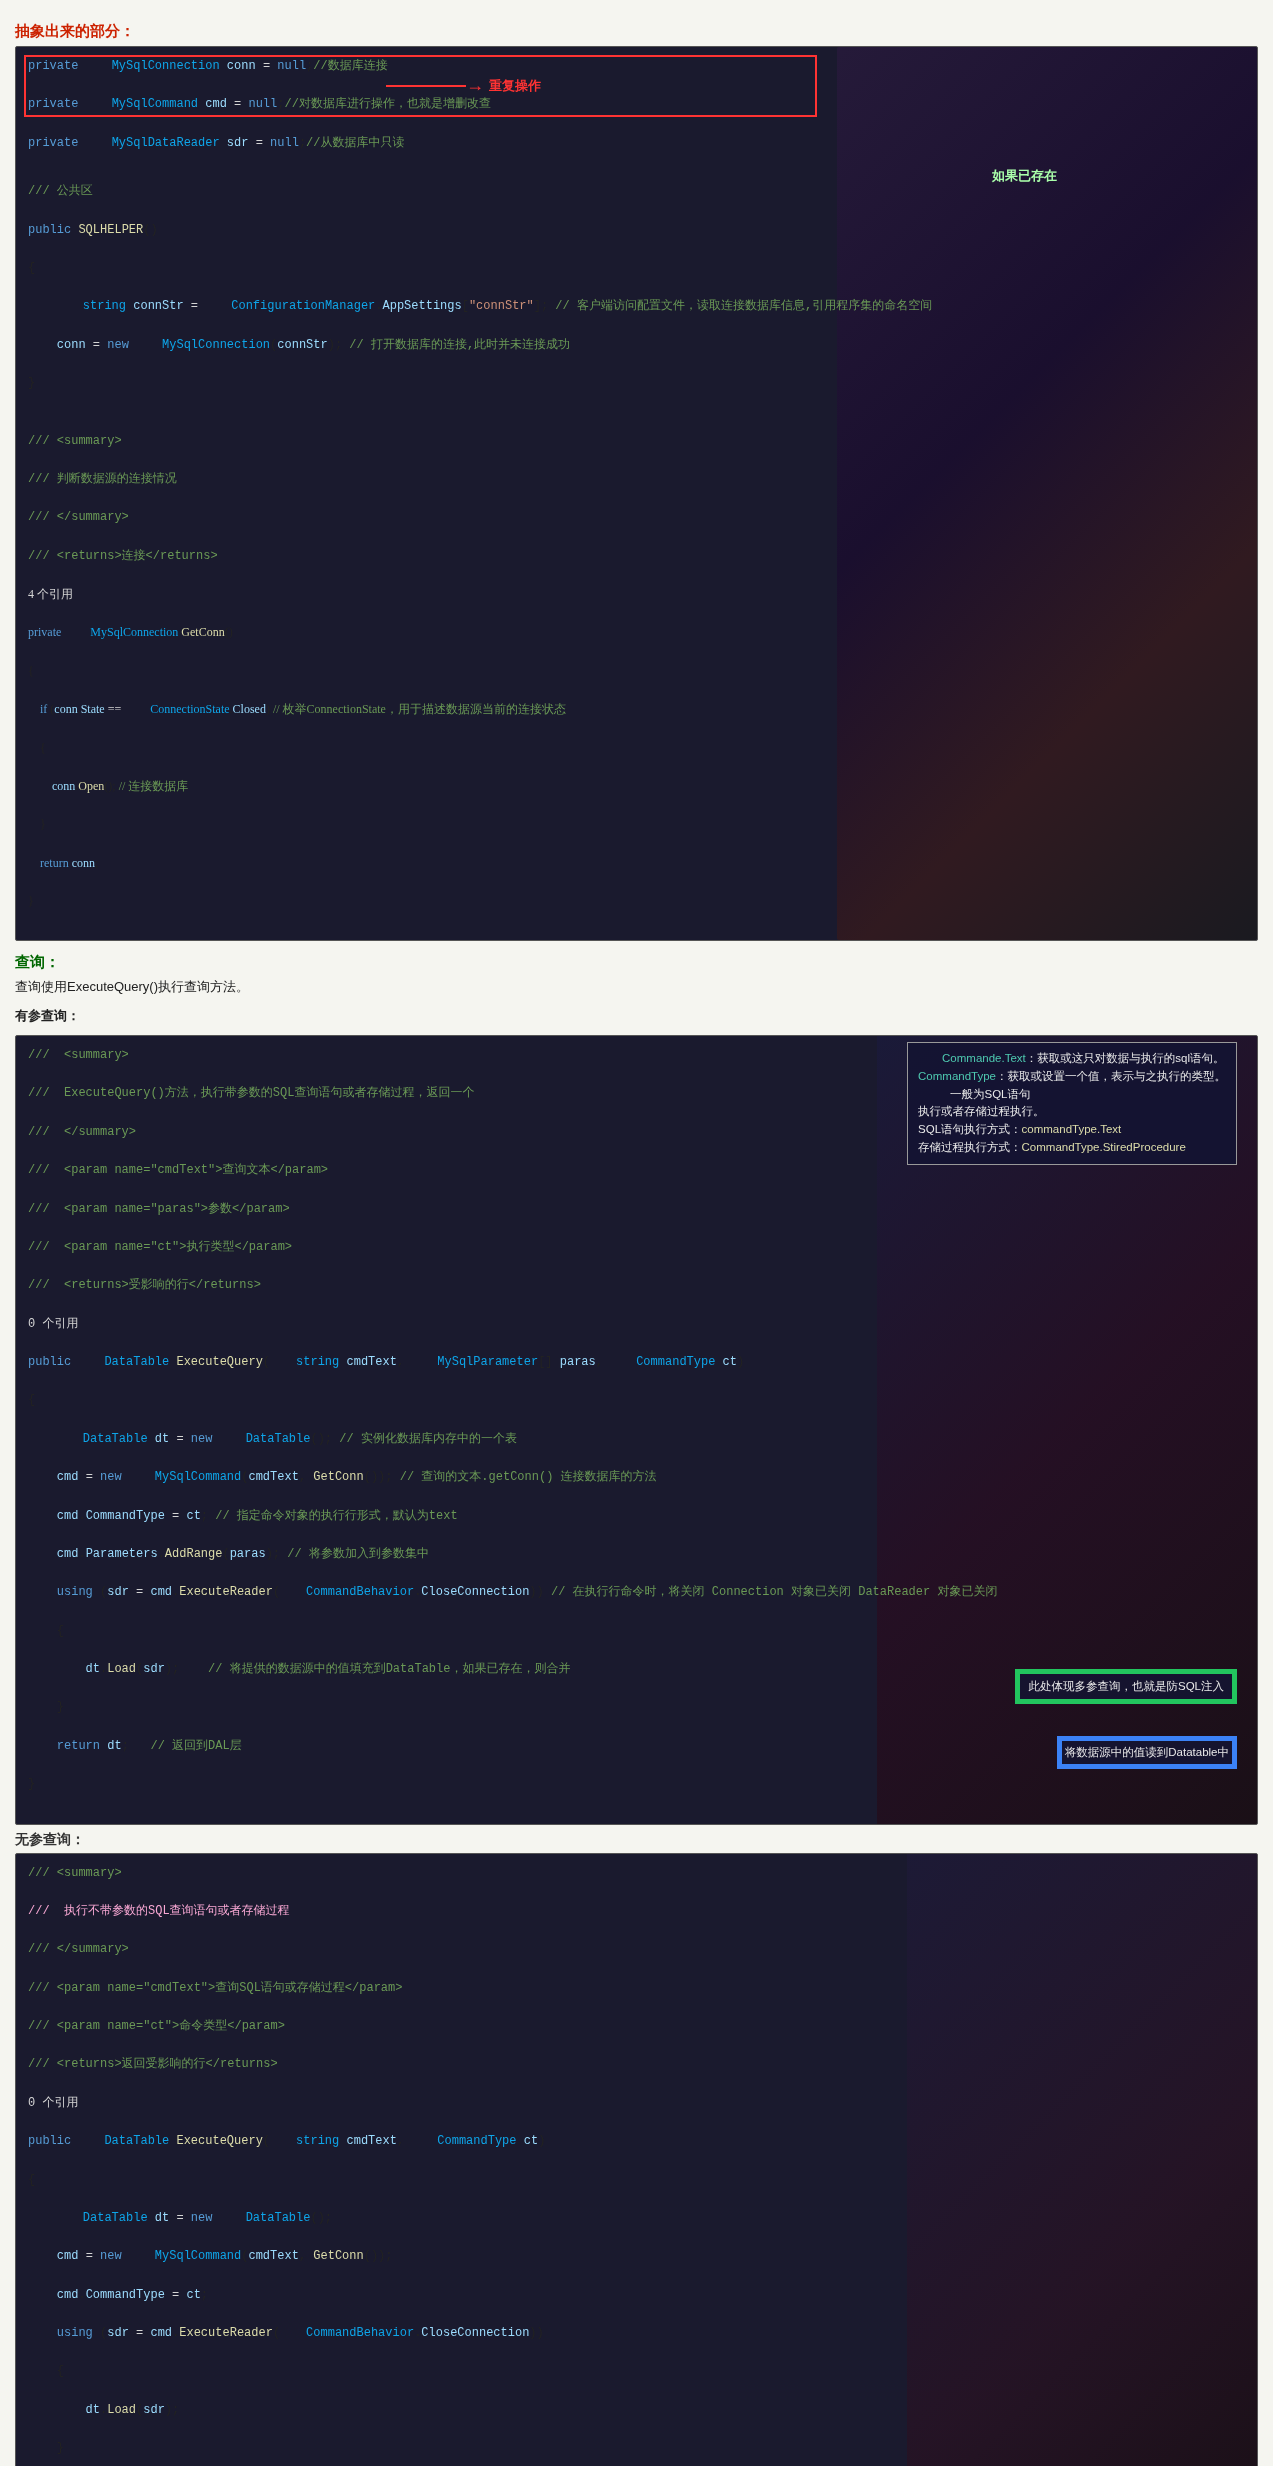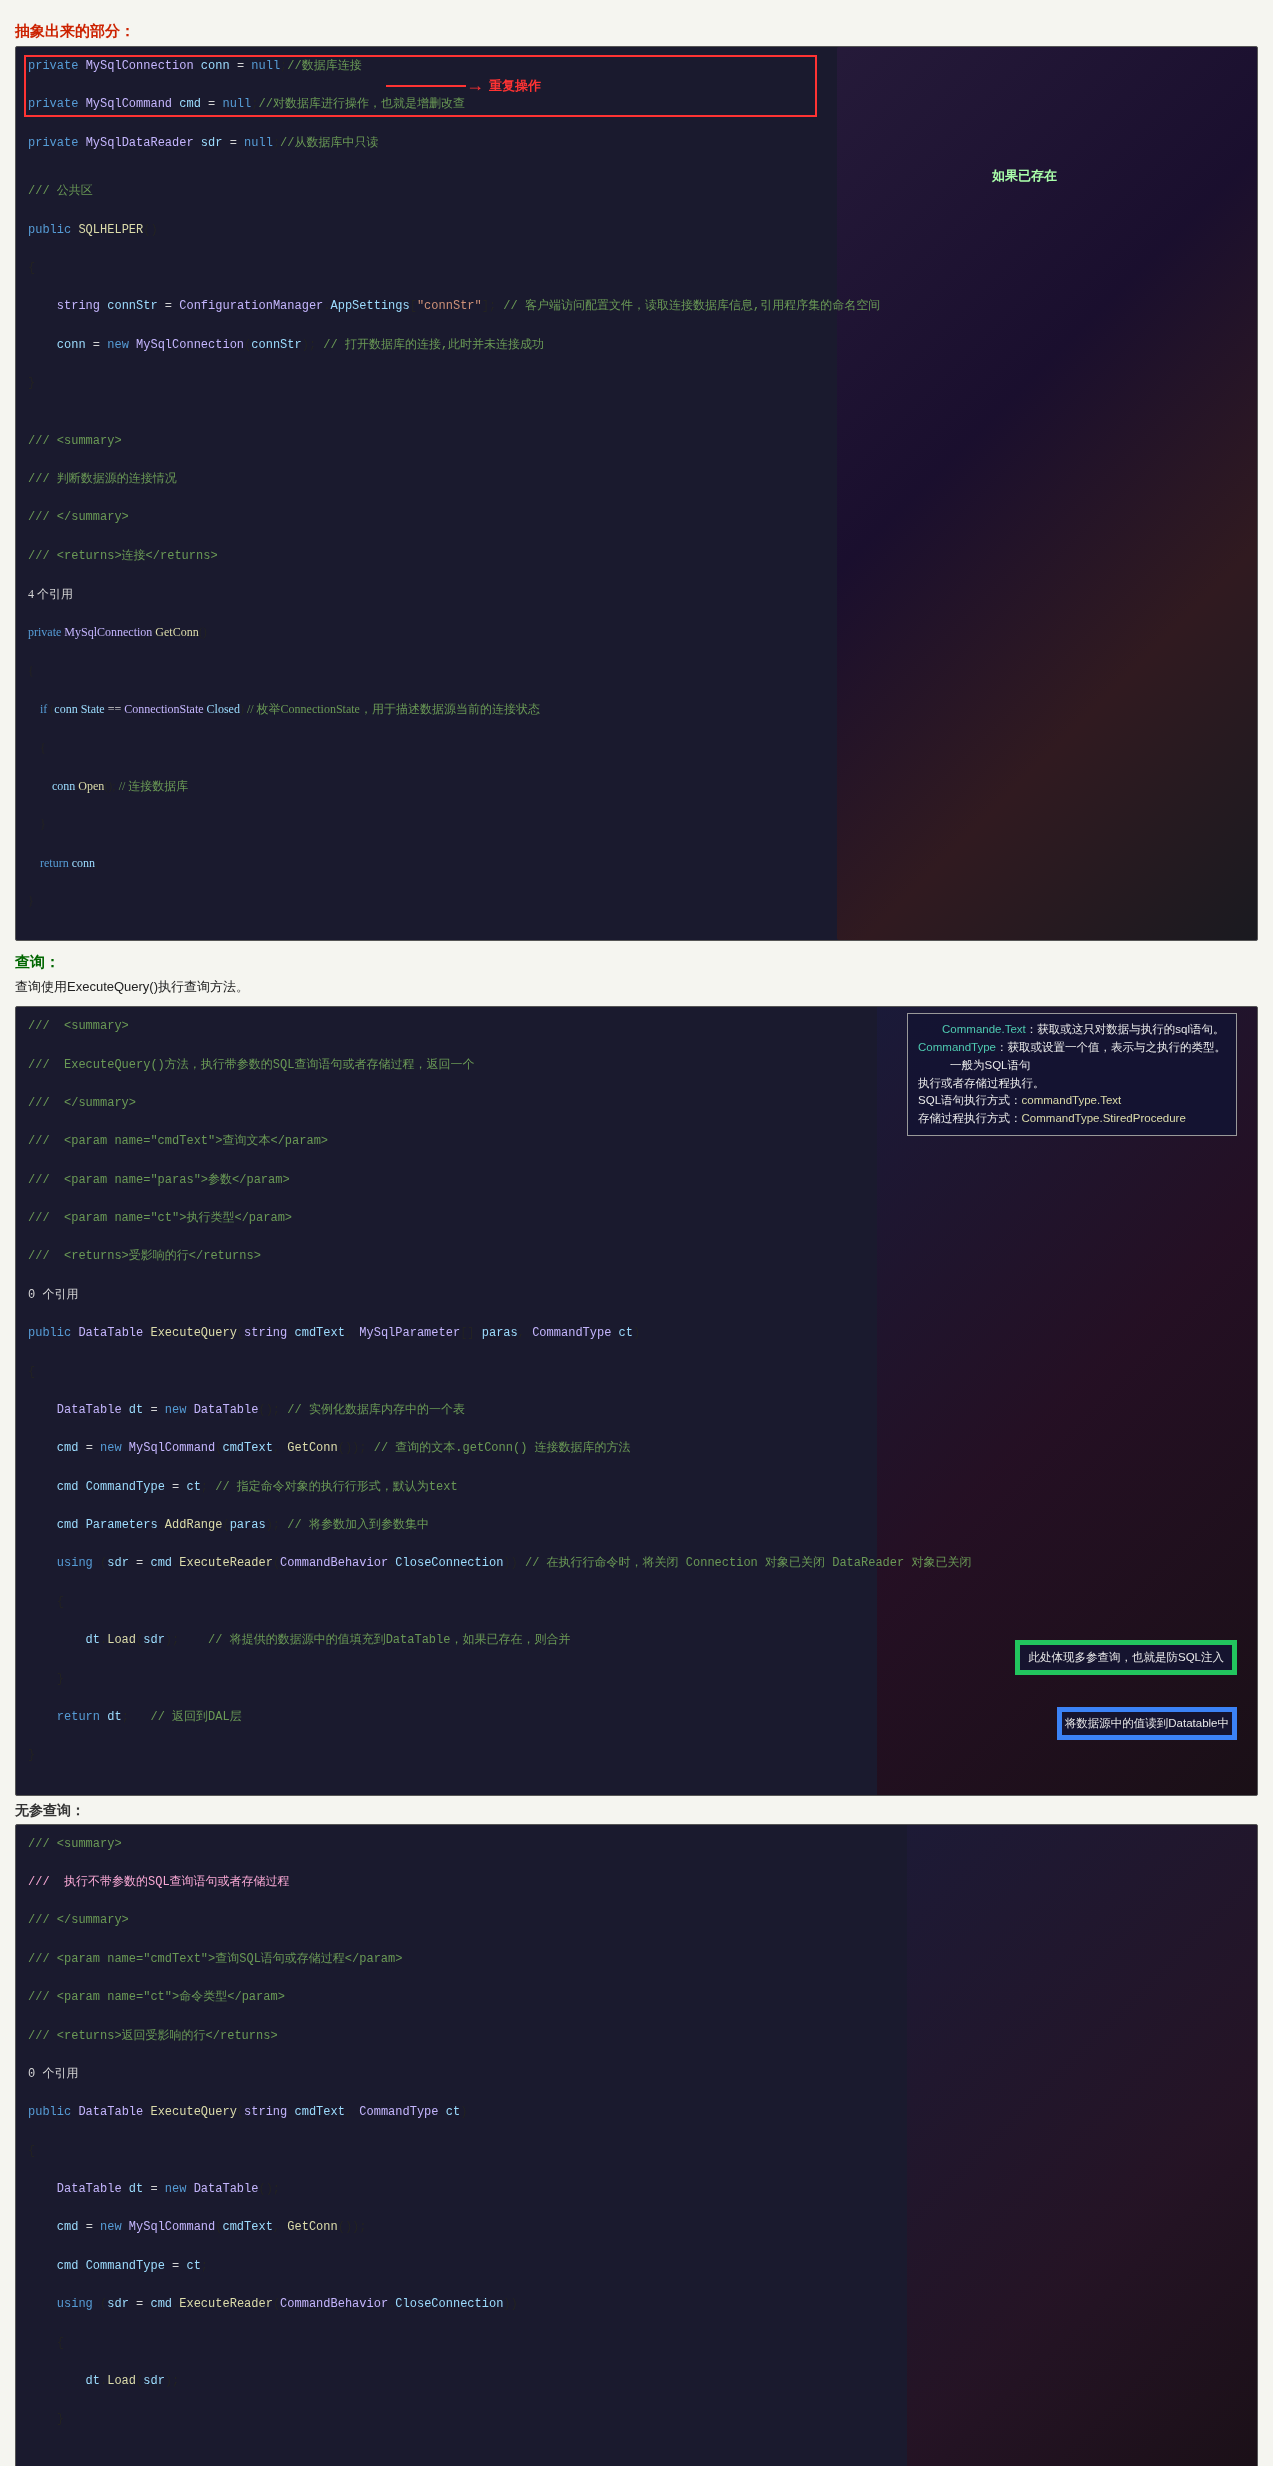--- a/index.html
+++ b/index.html
@@ -10,21 +10,21 @@
       color: #222;
       width: 1273px;
     }
     .page-wrapper {
       padding: 10px 15px;
     }
     .kw { color: #569cd6; }
     .str { color: #ce9178; }
     .cmt { color: #6a9955; }
     .fn { color: #dcdcaa; }
-    .type { color: #c4b5fd; }
+    .type { color: #0ea5e9; margin-left: 26px; }
     .var { color: #9cdcfe; }
     .op { color: #d4d4d4; }
     .plain { color: #d4d4d4; }
     .desc-text {
       font-size: 13px;
       line-height: 1.6;
       margin: 4px 0 8px 0;
       color: #222;
     }
 
@@ -99,20 +99,21 @@
 <span class="code-line">    <span class="kw">return</span> <span class="var">conn</span>;</span>
 <span class="code-line">}</span>
 </pre>
       </div>
     </div>
   </div>
 
   <div>
     <div class="section-title green">查询：</div>
     <div class="desc-text">查询使用ExecuteQuery()执行查询方法。</div>
+    <div class="desc-text"><strong>有参查询：</strong></div>
 
     <div class="image-code-block" style="min-height: 340px;">
       <div style="position:absolute;right:0;top:0;width:380px;height:100%;background:linear-gradient(135deg,#1a1a3e 0%,#2a0a1e 50%,#1a0a0a 100%);opacity:0.65;"></div>
 
       <div style="padding:10px 12px;position:relative;z-index:2;">
 
         <div style="position:absolute;top:6px;right:20px;background:rgba(20,20,50,0.92);border:1px solid #999;padding:7px 10px;font-size:11.5px;color:#e8e8e8;line-height:1.55;z-index:20;max-width:360px;">
           <span style="color:#4ec9b0;margin-left:24px;">Commande.Text</span>：获取或这只对数据与执行的sql语句。<br>
           <span style="color:#4ec9b0;">CommandType</span>：获取或设置一个值，表示与之执行的类型。<br>
           &nbsp;&nbsp;&nbsp;&nbsp;&nbsp;&nbsp;&nbsp;&nbsp;&nbsp;&nbsp;一般为SQL语句<br>

